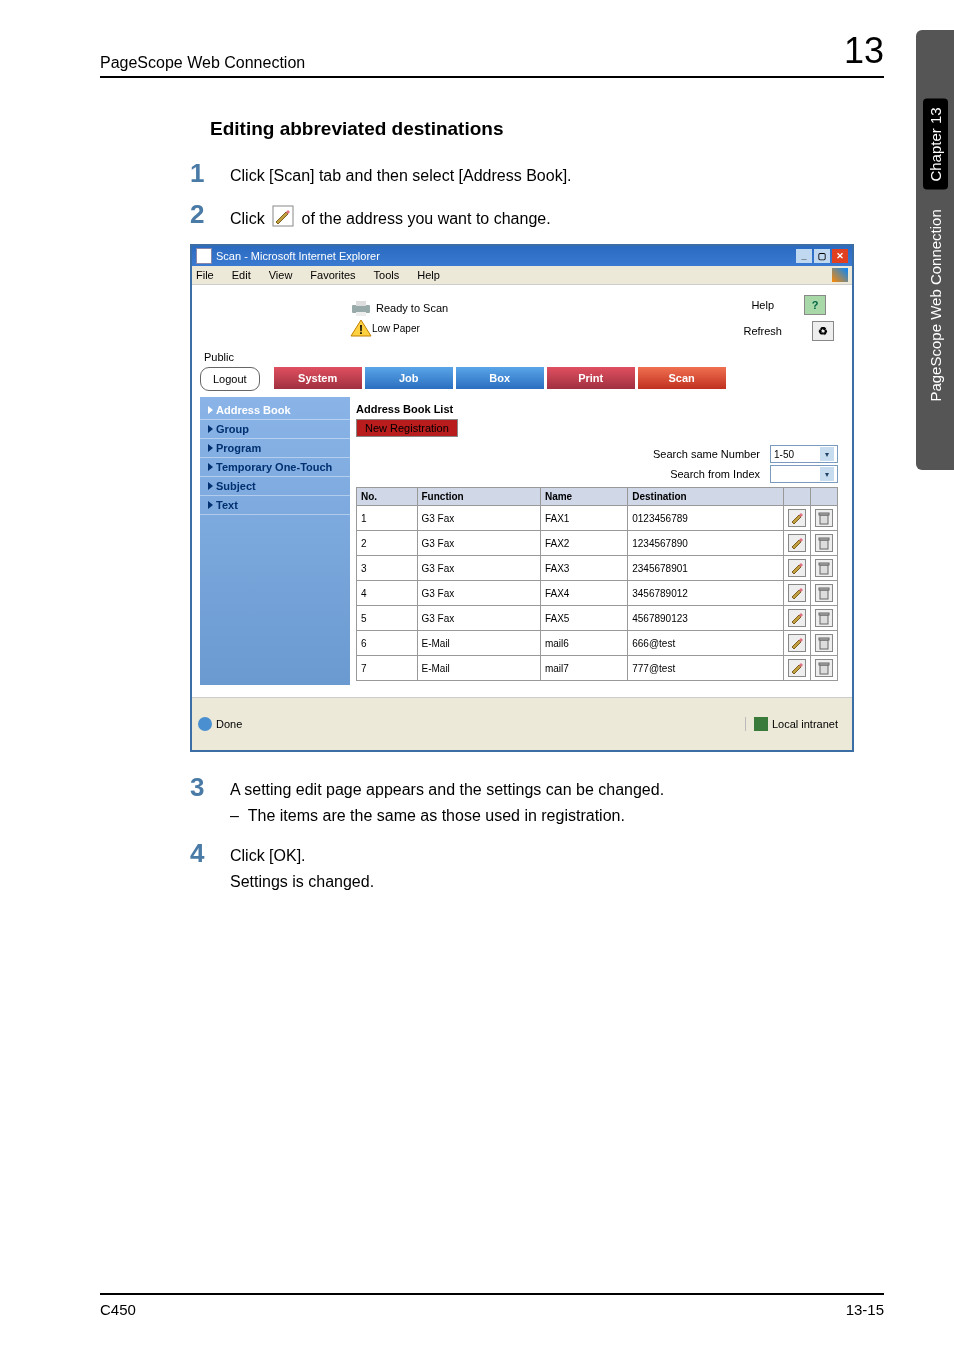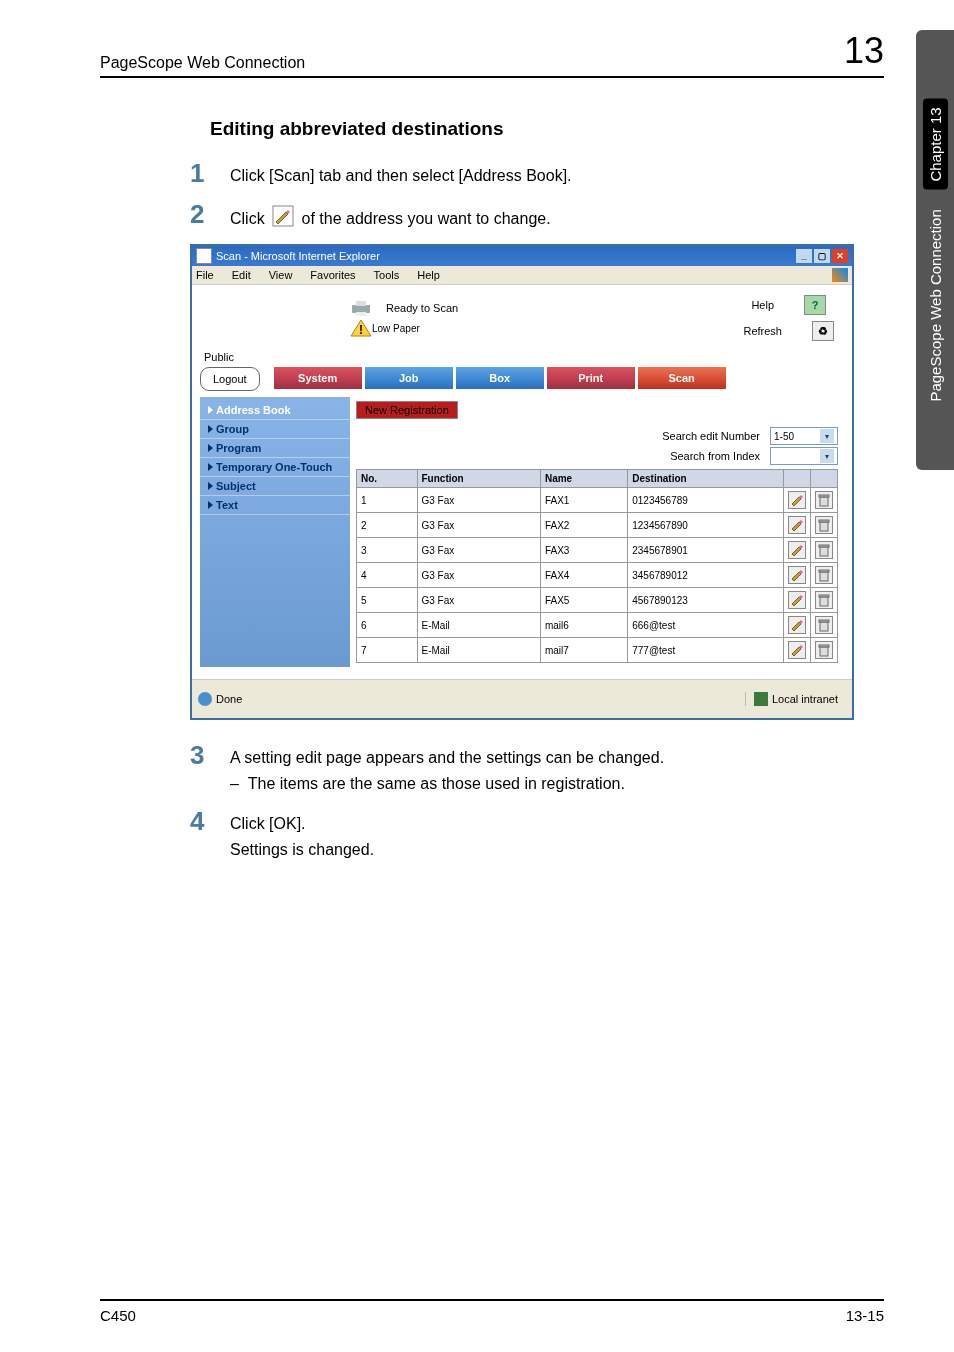--- a/index.html
+++ b/index.html
@@ -23,21 +23,21 @@
 .shot-title .spacer{flex:1}
 .shot-title .wbtn{width:16px;height:14px;margin-left:2px;display:flex;align-items:center;justify-content:center;font-size:9px;font-weight:bold}
 .shot-title .min{background:#c0d8f0;color:#000}
 .shot-title .max{background:#c0d8f0;color:#000}
 .shot-title .cls{background:#e04020;color:#fff}
 .menubar{background:#ece9d8;height:18px;display:flex;align-items:center;padding:0 4px;gap:18px;font-size:11px;border-bottom:1px solid #ccc}
 .menubar .flag{margin-left:auto;width:16px;height:14px;background:linear-gradient(45deg,#f80,#08f)}
 .shot-body{position:relative;background:#fff;padding:6px 8px 12px 8px}
 .sb-top{display:flex;align-items:center;margin:8px 0 2px 0}
 .printer-ico{width:22px;height:18px;margin-left:150px}
-.sb-top .lbl{font-size:11px;margin-left:14px}
+.sb-top .lbl{font-size:11px;margin-left:4px}
 .sb-row2{display:flex;align-items:center}
 .warn-ico{width:22px;height:18px;margin-left:150px}
 .help-area{position:absolute;right:18px;top:10px;font-size:11px;text-align:center}
 .help-area .hbtn{width:20px;height:18px;display:inline-flex;align-items:center;justify-content:center;font-weight:bold;border:1px solid #888;margin-left:30px}
 .help-area .hq{background:#a8d8a8;color:#064}
 .help-area .hr{background:#eee}
 .public{font-size:11px;margin:14px 0 4px 4px}
 .tabbar{display:flex;margin:2px 0 0 0}
 .tabbar .logout{background:#fff;border:1px solid #666;border-radius:9px;padding:2px 12px;font-size:11px;margin-right:14px;height:18px;display:flex;align-items:center}
 .tabbar .tab{flex:0 0 88px;height:22px;display:flex;align-items:center;justify-content:center;color:#fff;font-size:11px;font-weight:bold;margin-right:3px}
@@ -55,26 +55,26 @@
 .list-area .hd{font-weight:bold;margin:2px 0 4px 0}
 .newreg{border:1px solid #888;background:#b91c1c;padding:2px 8px;font-size:11px;display:inline-block;margin-bottom:6px}
 .srow{display:flex;justify-content:flex-end;align-items:center;margin:2px 0}
 .srow .slabel{font-size:11px;margin-right:10px}
 .srow .sel{border:1px solid #7a9ac0;width:60px;height:16px;display:flex;align-items:center;padding:0 3px;font-size:10px;justify-content:space-between}
 .srow .sel .dd{width:14px;height:14px;background:#c8dcf0;display:flex;align-items:center;justify-content:center;font-size:8px;color:#246}
 table.tbl{width:100%;border-collapse:collapse;margin-top:4px}
 table.tbl th,table.tbl td{border:1px solid #999;font-size:10px;padding:3px 4px;text-align:left}
 table.tbl th{background:#d0d8e8;font-weight:bold}
 .aicon{width:16px;height:16px;display:inline-flex;background:#eee;border:1px solid #888;align-items:center;justify-content:center;cursor:pointer}
-.statusbar{height:20px;background:#ece9d8;border-top:1px solid #ccc;display:flex;align-items:center;padding:9px 6px;font-size:11px}
+.statusbar{height:20px;background:#ece9d8;border-top:1px solid #ccc;display:flex;align-items:center;padding:16px 6px;font-size:11px}
 .statusbar .sicon{width:14px;height:14px;border-radius:50%;background:#4a90d0;margin-right:4px}
 .statusbar .spacer{flex:1}
 .statusbar .zone{display:flex;align-items:center;border-left:1px solid #bbb;padding:0 8px}
 .statusbar .zicon{width:14px;height:14px;background:#3a7a3a;margin-right:4px}
-.footer{position:absolute;bottom:28px;left:100px;right:70px;border-top:2px solid #000;display:flex;justify-content:space-between;font-size:15px;padding-top:6px}
+.footer{position:absolute;bottom:34px;left:100px;right:70px;border-top:2px solid #000;display:flex;justify-content:space-between;font-size:15px;padding-top:6px}
 </style>
 </head>
 <body>
 <div class="page">
 
 <div class="side-tab">
   <div class="rot">
     <span>PageScope Web Connection</span>
     <span class="chap">Chapter 13</span>
   </div>
@@ -162,23 +162,24 @@
       <div class="main-split">
         <div class="sidenav">
           <div class="sitem sel"><span class="tri"></span><span>Address Book</span></div>
           <div class="sitem"><span class="tri"></span><span>Group</span></div>
           <div class="sitem"><span class="tri"></span><span>Program</span></div>
           <div class="sitem"><span class="tri"></span><span>Temporary One-Touch</span></div>
           <div class="sitem"><span class="tri"></span><span>Subject</span></div>
           <div class="sitem"><span class="tri"></span><span>Text</span></div>
         </div>
         <div class="list-area">
+          <div class="hd">Address Book List</div>
           <div class="newreg">New Registration</div>
           <div class="srow">
-            <span class="slabel">Search edit Number</span>
+            <span class="slabel">Search same Number</span>
             <span class="sel">
                   <span>1-50</span>
                   <span class="dd">▾</span>
                 </span>
           </div>
           <div class="srow">
             <span class="slabel">Search from Index</span>
             <span class="sel">
                   <span></span>
                   <span class="dd">▾</span>

